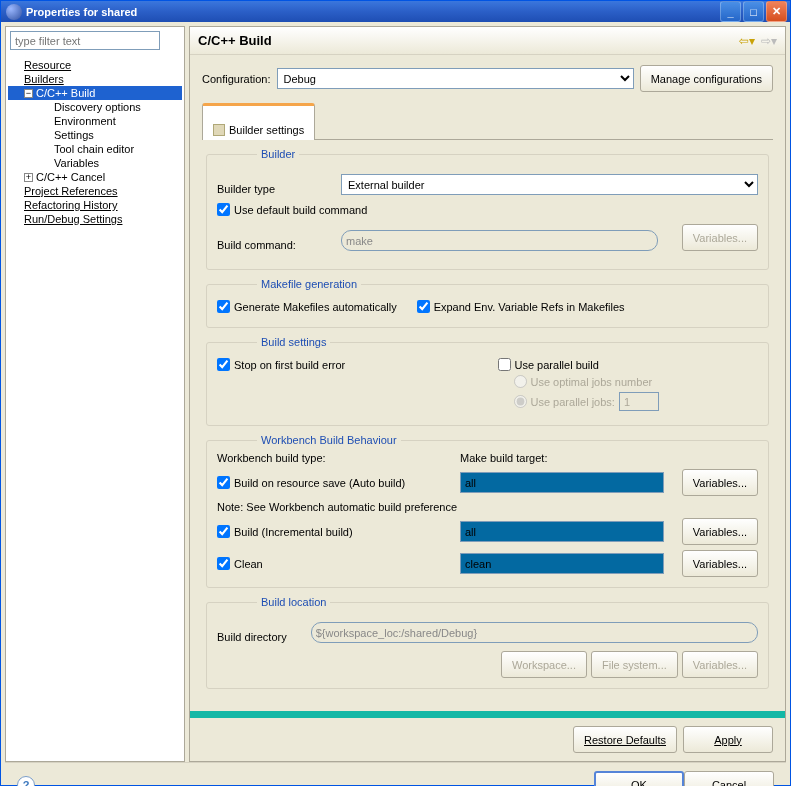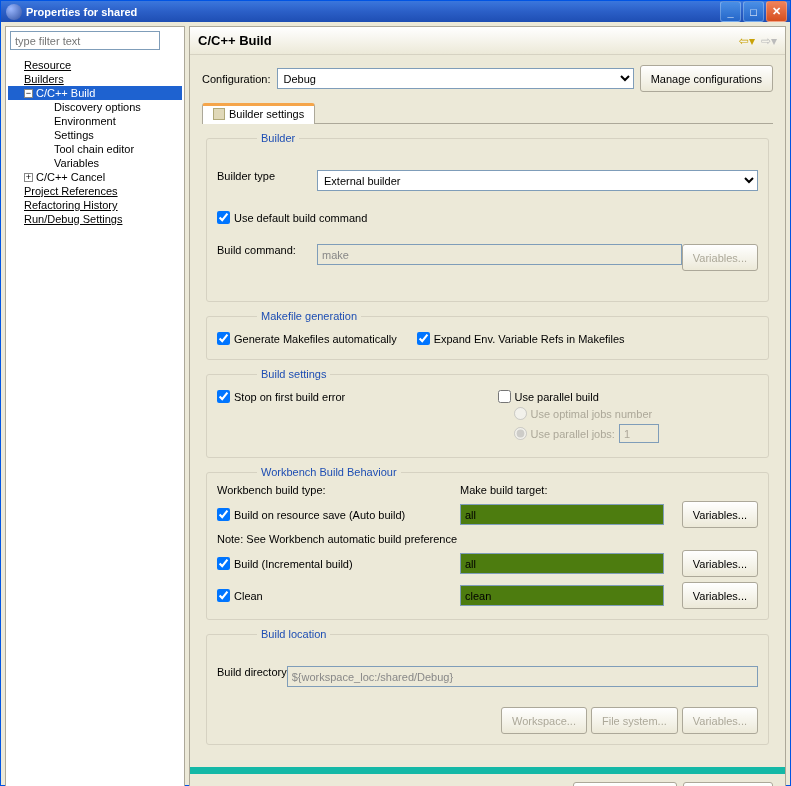--- a/index.html
+++ b/index.html
@@ -31,30 +31,30 @@
 .nav-back { color: #c9a208; }
 .nav-fwd { color: #bbb; }
 .right-body { flex: 1; padding: 10px 12px; overflow: auto; }
 .config-row { display: flex; align-items: center; gap: 6px; margin-bottom: 10px; }
 .config-row label { }
 .config-select { flex: 1; height: 21px; border: 1px solid #7f9db9; background: #fff; padding: 1px 2px; }
 .btn { height: 27px; padding: 0 10px; border: 1px solid #aca899; background: linear-gradient(to bottom, #fff, #ece9d8); cursor: pointer; border-radius: 3px; }
 .btn:disabled { color: #aca899; cursor: default; }
 .tabs { display: flex; border-bottom: 1px solid #aca899; }
 .tab { padding: 4px 10px; border: 1px solid #aca899; border-bottom: none; background: #fff; border-radius: 3px 3px 0 0; margin-right: 2px; display: flex; align-items: center; gap: 4px; position: relative; top: 1px; }
-.tab.active { border-top: 3px solid #f5a54a; padding-top: 2px; }
+.tab.active { border-top: 3px solid #f5a54a; padding-top: 18px; }
 .tab-icon { display: inline-block; width: 12px; height: 12px; background: #e0d8b8; border: 1px solid #b0a878; }
 .tab-content { padding: 8px 4px 4px 4px; }
 fieldset { border: 1px solid #d6d2c2; border-radius: 3px; padding: 6px 10px 10px 10px; margin: 0 0 8px 0; }
 legend { color: #1e4eb3; padding: 0 4px; margin-left: 40px; }
-.form-row { display: flex; align-items: flex-start; gap: 0; margin: 20px 0; }
+.form-row { display: flex; align-items: flex-end; gap: 24px; margin: 8px 0; }
 .form-label { width: 100px; }
-.text-input { height: 21px; border: 1px solid #7f9db9; padding: 1px 4px; background: #4d7c0f; }
+.text-input { height: 21px; border: 1px solid #7f9db9; padding: 1px 4px; background: #0369a1; }
 .text-input:disabled { background: #ece9d8; color: #aca899; }
-.text-input.readonly { background: #ece9d8; color: #888; }
+.text-input.readonly { background: #ece9d8; color: #888; border-radius: 10px; }
 .checkbox-row { display: flex; align-items: center; gap: 4px; margin: 4px 0; }
 input[type="checkbox"] { margin: 0; }
 input[type="radio"] { margin: 0; }
 input[type="checkbox"]:disabled + span, input[type="radio"]:disabled + span { color: #aca899; }
 .two-col { display: flex; gap: 20px; }
 .two-col > div { flex: 1; }
 .build-grid { display: grid; grid-template-columns: 225px 1fr auto; gap: 5px 18px; align-items: center; }
 .build-grid .note { grid-column: 1 / 4; }
 .spinner { width: 40px; height: 19px; border: 1px solid #7f9db9; background: #ece9d8; padding: 1px 4px; color: #aca899; }
 .radio-indent { margin-left: 16px; }

